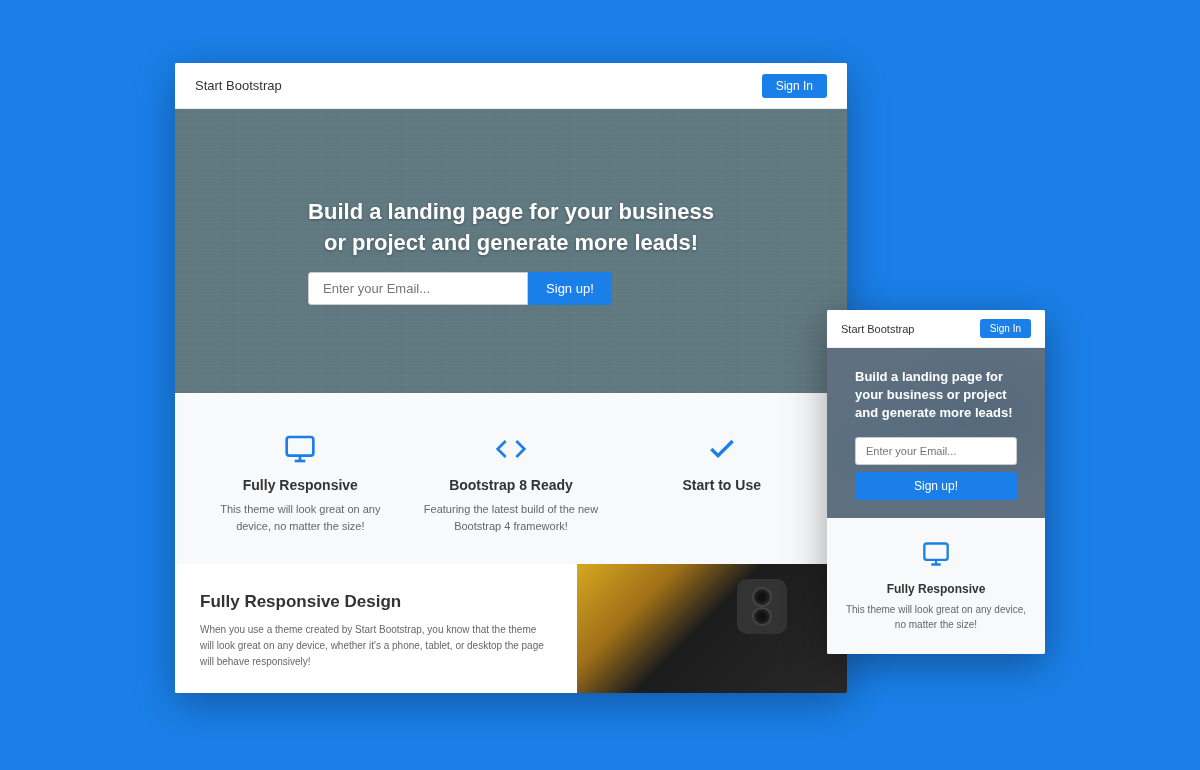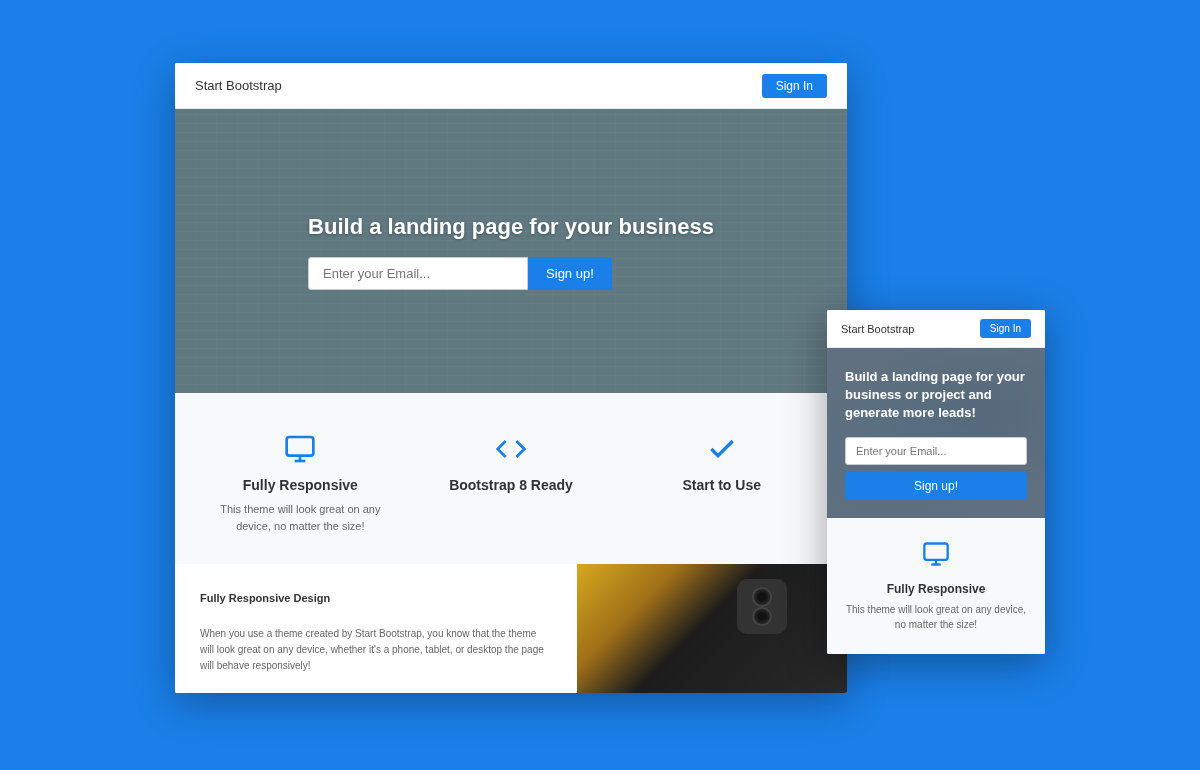--- a/index.html
+++ b/index.html
@@ -152,24 +152,24 @@
       display: flex;
       height: 145px;
     }
 
     .bottom-text {
       flex: 1;
       padding: 28px 25px;
     }
 
     .bottom-text h2 {
-      font-size: 11px;
+      font-size: 17px;
       font-weight: 700;
       color: #333;
-      margin-bottom: 22px;
+      margin-bottom: 10px;
     }
 
     .bottom-text p {
       font-size: 10px;
       color: #666;
       line-height: 1.6;
     }
 
     .bottom-image {
       width: 270px;
@@ -246,21 +246,21 @@
       border-radius: 3px;
       font-size: 10px;
       cursor: pointer;
     }
 
     .small-hero {
       background-color: #607080;
       background-image:
         radial-gradient(ellipse at 30% 60%, rgba(80,110,130,0.4) 0%, transparent 60%),
         radial-gradient(ellipse at 70% 40%, rgba(60,90,110,0.3) 0%, transparent 60%);
-      padding: 20px 18px 18px;
+      padding: 20px 28px 18px;
       text-align: left;
     }
 
     .small-hero h1 {
       color: #fff;
       font-size: 13px;
       font-weight: 700;
       line-height: 1.4;
       margin-bottom: 14px;
     }
@@ -354,20 +354,21 @@
   <div class="navbar">
     <span class="navbar-brand">Start Bootstrap</span>
     <button class="btn-signin">Sign In</button>
   </div>
 
   <div class="hero">
     <div class="ocean-bg"></div>
     <div class="hero-content">
       <h1>
         <span>Build a landing page for your business</span><br>
+        <span>or project and generate more leads!</span>
       </h1>
       <div class="hero-form">
         <input class="hero-email-input" type="email" placeholder="Enter your Email..." style="">
         <button class="btn-signup">Sign up!</button>
       </div>
     </div>
   </div>
 
   <div class="features">
     <div class="features-grid">
@@ -385,20 +386,21 @@
       </div>
 
       <div class="feature-item">
         <div class="feature-icon icon-code">
           <svg viewBox="0 0 24 24" xmlns="http://www.w3.org/2000/svg">
             <polyline points="16,18 22,12 16,6" stroke="#1a7fe8" stroke-width="2" fill="none"></polyline>
             <polyline points="8,6 2,12 8,18" stroke="#1a7fe8" stroke-width="2" fill="none"></polyline>
           </svg>
         </div>
         <div class="feature-title">Bootstrap 8 Ready</div>
+        <div class="feature-desc">Featuring the latest build of the new Bootstrap 4 framework!</div>
       </div>
 
       <div class="feature-item">
         <div class="feature-icon icon-check">
           <svg viewBox="0 0 24 24" xmlns="http://www.w3.org/2000/svg">
             <polyline points="20,6 9,17 4,12" stroke="#1a7fe8" stroke-width="2.5" fill="none"></polyline>
           </svg>
         </div>
         <div class="feature-title">Start to Use</div>
       </div>

